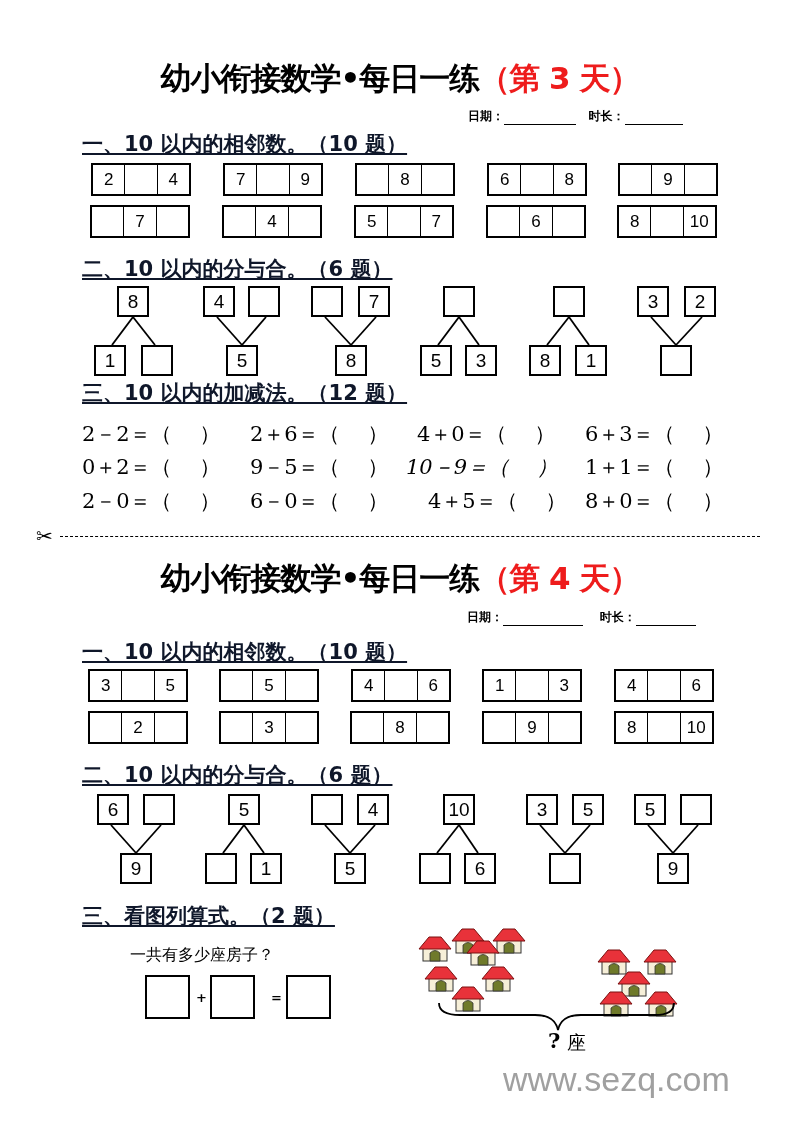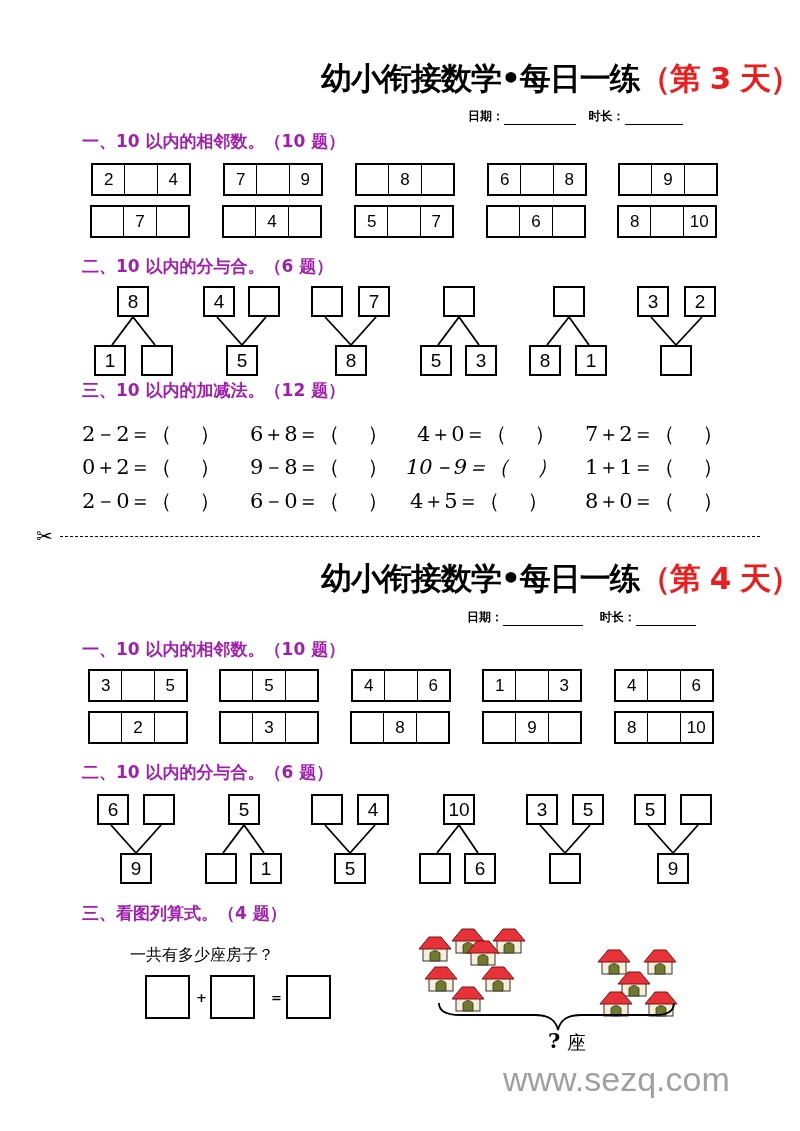--- a/index.html
+++ b/index.html
@@ -1,24 +1,24 @@
 <!DOCTYPE html>
 <html><head>
 <meta charset="utf-8">
 <style>
   * { box-sizing: border-box; margin: 0; padding: 0; }
   body { width: 800px; height: 1131px; background: #ffffff; position: relative; overflow: hidden;
          font-family: "DejaVu Sans", sans-serif; color: #000; }
   .abs { position: absolute; }
-  .title { position: absolute; left: 0; width: 800px; text-align: right; font-size: 31px; font-weight: bold;
+  .title { position: absolute; left: 0; width: 800px; text-align: center; font-size: 31px; font-weight: bold;
            font-family: "DejaVu Sans", sans-serif; letter-spacing: -1px; white-space: nowrap; }
   .title .red { color: #ee1c1c; }
   .meta { position: absolute; font-size: 12px; font-weight: bold; white-space: nowrap; }
   .meta .line { display: inline-block; border-bottom: 1px solid #000; height: 12px; vertical-align: bottom; }
-  .sec { position: absolute; left: 82px; font-size: 17px; font-weight: bold; color: #a21caf; white-space: nowrap; }
+  .sec { position: absolute; left: 82px; font-size: 21px; font-weight: bold; color: #0f172a; white-space: nowrap; text-decoration: underline; }
   .triple { position: absolute; height: 33px; border: 2px solid #000; display: flex; }
   .triple .cell { flex: 1; border-right: 1.5px solid #000; display: flex; align-items: center; justify-content: center;
                   font-family: "Liberation Sans", sans-serif; font-size: 17px; }
   .triple .cell:last-child { border-right: none; }
   .sq { position: absolute; width: 32px; height: 31px; border: 2px solid #000; display: flex; align-items: center;
         justify-content: center; font-family: "Liberation Sans", sans-serif; font-size: 19px; background: #fff; }
   svg.lines { position: absolute; left: 0; top: 0; pointer-events: none; }
   .eq { position: absolute; font-family: "DejaVu Serif", serif; font-size: 21px; white-space: pre; }
   .cut { position: absolute; left: 60px; top: 536px; width: 700px; border-top: 1.5px dashed #000; }
   .scissor { position: absolute; left: 36px; top: 524px; font-size: 20px; }
@@ -112,30 +112,30 @@
     <div class="sq" style="left: 529px; top: 345px;">8</div>
     <div class="sq" style="left: 575px; top: 345px;">1</div>
     <div class="sq" style="left: 637px; top: 286px;">3</div>
     <div class="sq" style="left: 684px; top: 286px;">2</div>
     <div class="sq" style="left: 660px; top: 345px;"></div>
   </div>
 
 <div class="sec" style="top:379px;">三、10 以内的加减法。（12 题）</div>
 <div id="d3s3">
     <div class="eq" style="left: 82px; top: 420px;">2－2＝（　 ）</div>
-    <div class="eq" style="left: 250px; top: 420px;">6＋8＝（　 ）</div>
+    <div class="eq" style="left: 250px; top: 420px;">2＋6＝（　 ）</div>
     <div class="eq" style="left: 417px; top: 420px;">4＋0＝（　 ）</div>
-    <div class="eq" style="left: 585px; top: 420px;">7＋2＝（　 ）</div>
+    <div class="eq" style="left: 585px; top: 420px;">6＋3＝（　 ）</div>
     <div class="eq" style="left: 82px; top: 453px;">0＋2＝（　 ）</div>
-    <div class="eq" style="left: 250px; top: 453px;">9－8＝（　 ）</div>
+    <div class="eq" style="left: 250px; top: 453px;">9－5＝（　 ）</div>
     <div class="eq" style="left: 406px; top: 453px; font-style: italic;">10－9＝（　 ）</div>
     <div class="eq" style="left: 585px; top: 453px;">1＋1＝（　 ）</div>
     <div class="eq" style="left: 82px; top: 487px;">2－0＝（　 ）</div>
     <div class="eq" style="left: 250px; top: 487px; text-align: right;">6－0＝（　 ）</div>
-    <div class="eq" style="left: 410px; top: 487px;">4＋5＝（　 ）</div>
+    <div class="eq" style="left: 428px; top: 487px;">4＋5＝（　 ）</div>
     <div class="eq" style="left: 585px; top: 487px;">8＋0＝（　 ）</div>
   </div>
 
 <div class="scissor">✂</div>
 <div class="cut"></div>
 
 <div class="title" style="top:558px;">
   <span>幼小衔接数学•每日一练</span><span class="red">（第 4 天）</span>
 </div>
 <div class="meta" style="left:467px; top:609px;">
@@ -212,21 +212,21 @@
     <div class="sq" style="left: 419px; top: 853px;"></div>
     <div class="sq" style="left: 464px; top: 853px;">6</div>
     <div class="sq" style="left: 526px; top: 794px;">3</div>
     <div class="sq" style="left: 572px; top: 794px;">5</div>
     <div class="sq" style="left: 549px; top: 853px;"></div>
     <div class="sq" style="left: 634px; top: 794px;">5</div>
     <div class="sq" style="left: 680px; top: 794px;"></div>
     <div class="sq" style="left: 657px; top: 853px;">9</div>
   </div>
 
-<div class="sec" style="top:902px;">三、看图列算式。（4 题）</div>
+<div class="sec" style="top:902px;">三、看图列算式。（2 题）</div>
 <div class="question">一共有多少座房子？</div>
 <div class="bigsq" style="left:145px; top:975px;"></div>
 <div class="op" style="left:196px; top:990px;">+</div>
 <div class="bigsq" style="left:210px; top:975px;"></div>
 <div class="op" style="left:271px; top:990px;">=</div>
 <div class="bigsq" style="left:286px; top:975px;"></div>
 
 <svg class="abs" style="left:405px; top:915px;" width="300" height="150" id="houses">
     <g transform="translate(14,20)">
       <rect x="4" y="12" width="24" height="14" fill="#f6efd8" stroke="#333" stroke-width="1"></rect>

